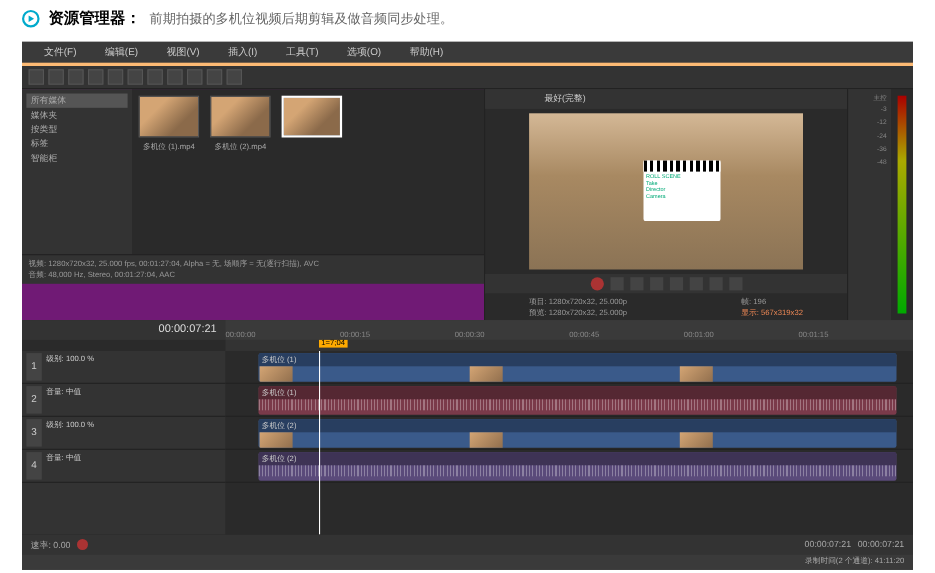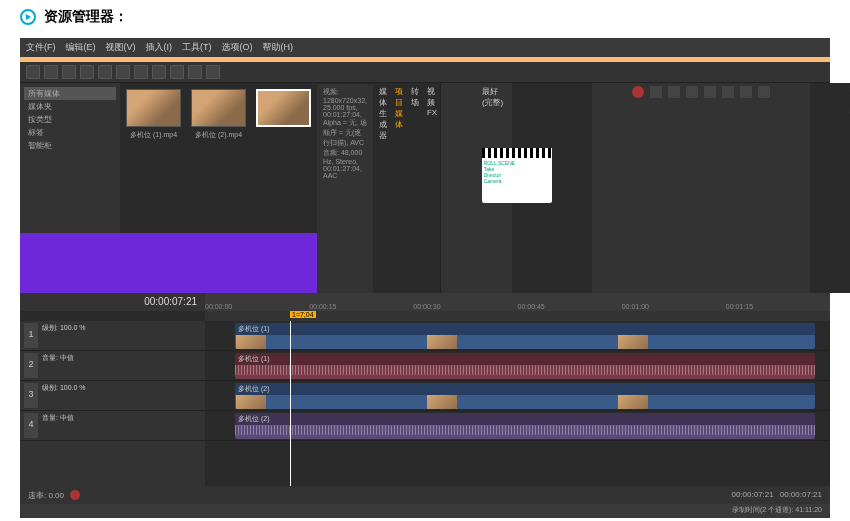--- a/index.html
+++ b/index.html
@@ -3,38 +3,38 @@
 <meta charset="utf-8">
 <style>
 *{margin:0;padding:0;box-sizing:border-box;font-family:"Microsoft YaHei",Arial,sans-serif}
 body{background:#fff;width:850px;height:521px;overflow:hidden}
 .header{padding:8px 20px;display:flex;align-items:center;gap:8px}
 .play-circle{width:16px;height:16px;border:2px solid #00aacc;border-radius:50%;display:flex;align-items:center;justify-content:center}
 .play-circle::after{content:"";border-left:5px solid #00aacc;border-top:3px solid transparent;border-bottom:3px solid transparent;margin-left:1px}
 .header-title{font-weight:bold;font-size:14px}
 .header-desc{font-size:12px;color:#666}
 .app{background:#2a2a2a;margin:4px 20px;height:480px;display:flex;flex-direction:column;color:#ccc;font-size:8px}
-.menubar{background:#3a3a3a;padding:3px 6px;display:flex;gap:10px;border-bottom:5px solid #fdba74}
+.menubar{background:#3a3a3a;padding:3px 20px;display:flex;gap:26px;border-bottom:3px solid #fdba74}
 .menubar span{font-size:9px;cursor:pointer}
 .toolbar{background:#333;padding:3px 6px;display:flex;gap:4px;border-bottom:1px solid #222}
 .toolbar span{width:14px;height:14px;background:#444;display:inline-block;border:1px solid #555}
 .upper{display:flex;height:210px}
-.media-panel{width:420px;background:#6d28d9;display:flex;flex-direction:row}
+.media-panel{width:420px;background:#701a75;display:flex;flex-direction:column}
 .media-tree{display:flex;height:150px}
 .tree{width:100px;background:#333;padding:4px;font-size:8px}
 .tree-item{padding:1px 4px;color:#aaa}
 .tree-item.sel{background:#555}
 .thumbs{flex:1;background:#2a2a2a;padding:6px;display:flex;gap:10px;align-items:flex-start}
 .thumb{width:55px}
 .thumb-img{width:55px;height:38px;background:linear-gradient(135deg,#d4a574 30%,#8b6a4a 70%);border:1px solid #555;margin-bottom:3px}
 .thumb-img.sel{border:2px solid #fff}
 .thumb-label{font-size:7px;color:#aaa;text-align:center}
 .media-info{background:#333;padding:3px 6px;font-size:7px;color:#999;border-top:1px solid #222}
 .media-tabs{background:#2a2a2a;padding:3px 6px;display:flex;gap:8px;font-size:8px}
-.preview-panel{flex:1;background:#2a2a2a;display:flex;flex-direction:row;border-left:1px solid #222}
+.preview-panel{flex:1;background:#2a2a2a;display:flex;flex-direction:column;border-left:1px solid #222}
 .preview-top{background:#333;padding:3px 6px;display:flex;gap:4px}
 .preview-top span{width:12px;height:12px;display:inline-block}
 .preview-video{flex:1;margin:4px 40px;background:linear-gradient(to bottom,#d4b896 0%,#a88962 40%,#8b7355 100%);position:relative;display:flex;align-items:center;justify-content:center}
 .slate{width:70px;height:55px;background:#fff;position:absolute;right:30%;top:30%;border-radius:2px}
 .slate-top{height:10px;background:repeating-linear-gradient(90deg,#000 0,#000 3px,#fff 3px,#fff 6px)}
 .slate-body{padding:2px;font-size:5px;color:#0a7}
 .preview-controls{background:#333;padding:3px 40px;display:flex;gap:6px;justify-content:center}
 .preview-controls span{width:12px;height:12px;background:#444;display:inline-block}
 .preview-info{background:#2a2a2a;padding:2px 40px;font-size:7px;color:#999;display:flex;justify-content:space-between}
 .right-panel{width:40px;background:#333;border-left:1px solid #222;padding:4px;display:flex;flex-direction:column;gap:2px}
@@ -65,20 +65,21 @@
 .tl-footer .tc{font-size:8px;color:#aaa;width:auto}
 .statusbar{background:#3a3a3a;height:14px;padding:1px 8px;font-size:7px;color:#aaa;text-align:right}
 .wave{height:10px;background:repeating-linear-gradient(90deg,rgba(255,255,255,0.3) 0,rgba(255,255,255,0.3) 1px,transparent 1px,transparent 3px)}
 </style>
 </head>
 <body>
 
 <div class="header">
   <span class="play-circle"></span>
   <span class="header-title">资源管理器：</span>
+  <span class="header-desc">前期拍摄的多机位视频后期剪辑及做音频同步处理。</span>
 </div>
 
 <div class="app">
   <div class="menubar">
     <span>文件(F)</span>
     <span>编辑(E)</span>
     <span>视图(V)</span>
     <span>插入(I)</span>
     <span>工具(T)</span>
     <span>选项(O)</span>
@@ -119,27 +120,20 @@
             </div>
           <div class="thumb">
               <div class="thumb-img sel"></div>
               <div class="thumb-label"></div>
             </div>
         </div>
       </div>
       <div class="media-info">
         <div>视频: 1280x720x32, 25.000 fps, 00:01:27:04, Alpha = 无, 场顺序 = 无(逐行扫描), AVC</div>
         <div>音频: 48,000 Hz, Stereo, 00:01:27:04, AAC</div>
-      </div>
-      <div class="media-tabs">
-        <span>媒体生成器</span>
-        <span style="color:#fa0">项目媒体</span>
-        <span>转场</span>
-        <span>视频 FX</span>
-        <span>资源管理器</span>
       </div>
     </div>
 
     <div class="preview-panel">
       <div class="preview-top">
         <span></span>
           <span></span>
           <span></span>
         <span style="width:auto;font-size:8px">最好(完整)</span>
       </div>

